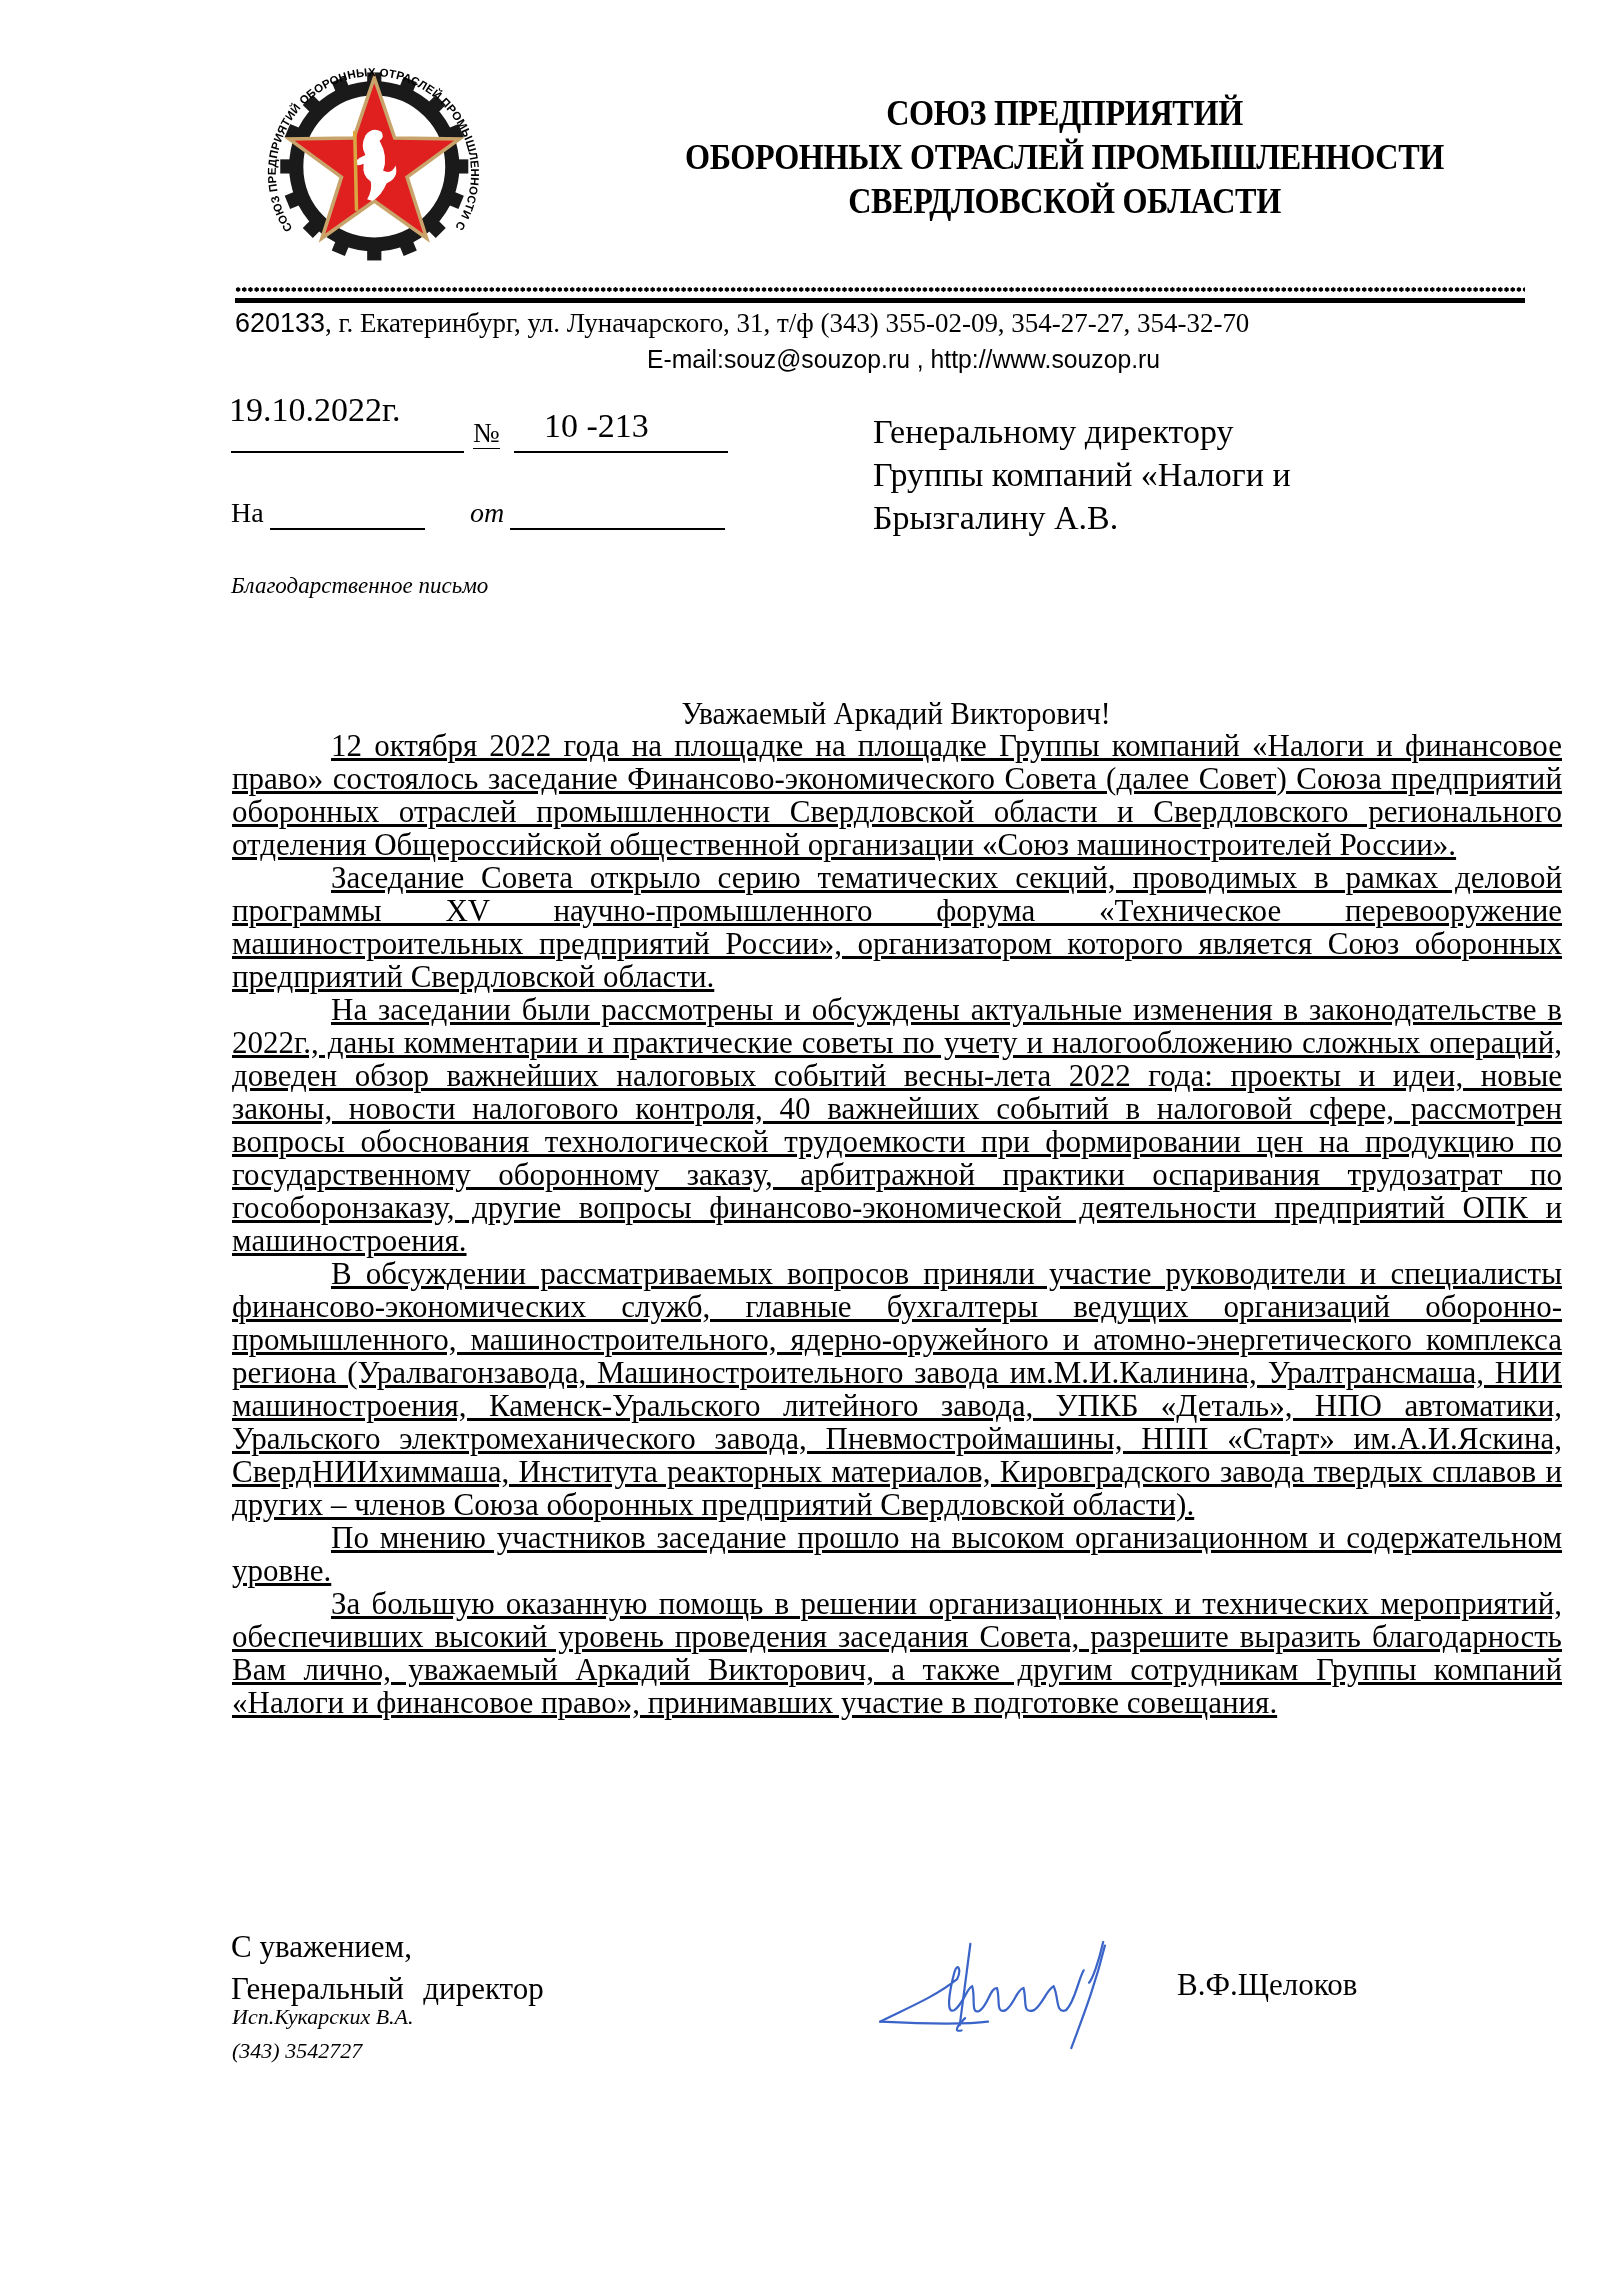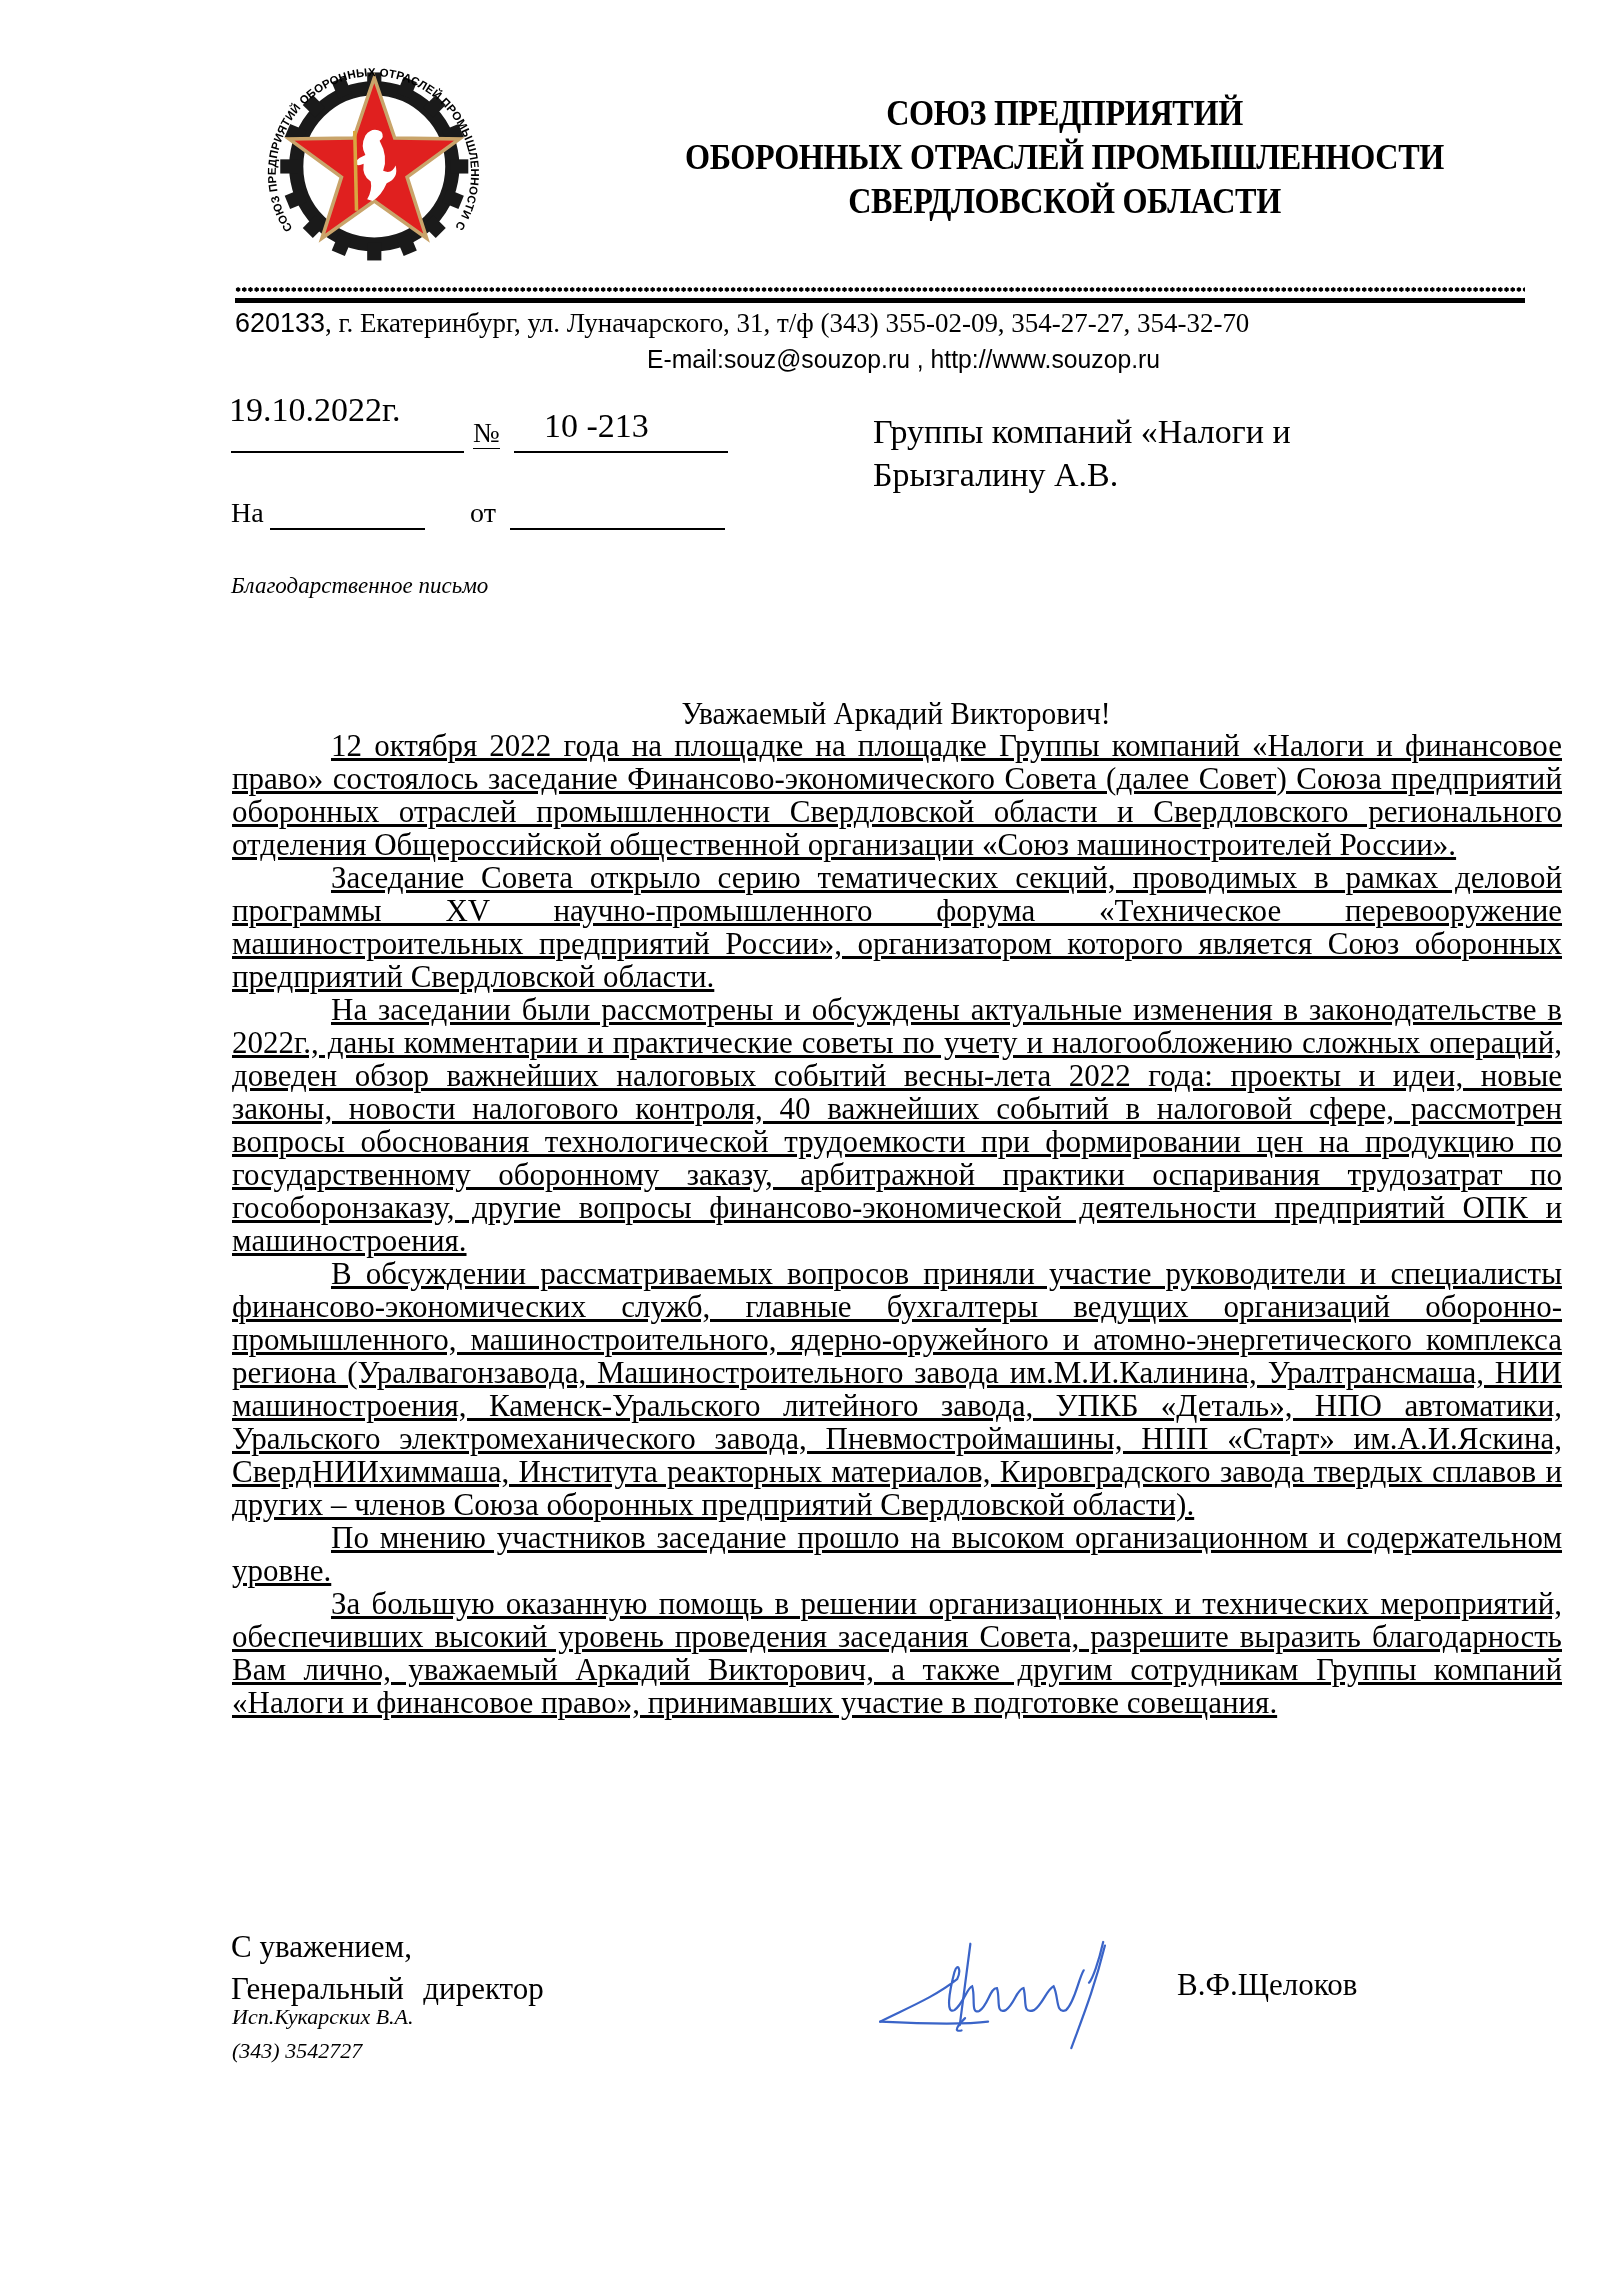--- a/index.html
+++ b/index.html
@@ -25,21 +25,21 @@
 
     
     .reg-date { left: 229px; top: 391px; font-size: 34px; }
     .reg-date-line { left: 231px; top: 451px; width: 233px; height: 1.8px; background: #000; }
     .reg-no-label { left: 473px; top: 417px; font-size: 28px; }
     .reg-no-label u { text-decoration: none; border-bottom: 1.8px solid #000; }
     .reg-no { left: 544px; top: 401px; font-size: 34px; margin-top: 6px; }
     .reg-no-line { left: 514px; top: 451px; width: 214px; height: 1.8px; background: #000; }
     .na-label { left: 231px; top: 497px; font-size: 28px; }
     .na-line { left: 270px; top: 528px; width: 155px; height: 1.8px; background: #000; }
-    .ot-label { left: 470px; top: 497px; font-size: 28px; }
+    .ot-label { left: 470px; top: 497px; font-size: 28px; font-style: italic; }
     .ot-line { left: 510px; top: 528px; width: 215px; height: 1.8px; background: #000; }
     .subject { left: 231px; top: 573px; font-size: 23px; font-style: italic; }
 
     
     .addressee { left: 873px; top: 410px; font-size: 34px; line-height: 43px; }
 
     
     .salutation { left: 231px; top: 696px; width: 1330px; text-align: center; font-size: 31px; transform: scaleX(0.95); transform-origin: center top; }
     .body-text { left: 232px; top: 729px; width: 1330px; font-size: 31px; line-height: 33px; text-align: justify; text-decoration: underline; }
     .body-text p { margin: 0; text-indent: 99px; }
@@ -111,20 +111,21 @@
 <div class="abs reg-no-label"><u>№</u></div>
 <div class="abs reg-no">10 -213</div>
 <div class="abs reg-no-line"></div>
 <div class="abs na-label">На</div>
 <div class="abs na-line"></div>
 <div class="abs ot-label">от</div>
 <div class="abs ot-line"></div>
 <div class="abs subject">Благодарственное письмо</div>
 
 <div class="abs addressee">
+  <div>Генеральному директору</div>
   <div>Группы компаний «Налоги и</div>
   <div>Брызгалину А.В.</div>
 </div>
 
 <div class="abs salutation">Уважаемый Аркадий Викторович!</div>
 <div class="abs body-text">
   <p>12 октября 2022 года на площадке на площадке Группы компаний «Налоги и финансовое право» состоялось заседание Финансово-экономического Совета (далее Совет) Союза предприятий оборонных отраслей промышленности Свердловской области и Свердловского регионального отделения Общероссийской общественной организации «Союз машиностроителей России».</p>
   <p>Заседание Совета открыло серию тематических секций, проводимых в рамках деловой программы XV научно-промышленного форума «Техническое перевооружение машиностроительных предприятий России», организатором которого является Союз оборонных предприятий Свердловской области.</p>
   <p>На заседании были рассмотрены и обсуждены актуальные изменения в законодательстве в 2022г., даны комментарии и практические советы по учету и налогообложению сложных операций, доведен обзор важнейших налоговых событий весны-лета 2022 года: проекты и идеи, новые законы, новости налогового контроля, 40 важнейших событий в налоговой сфере, рассмотрен вопросы обоснования технологической трудоемкости при формировании цен на продукцию по государственному оборонному заказу, арбитражной практики оспаривания трудозатрат по гособоронзаказу, другие вопросы финансово-экономической деятельности предприятий ОПК и машиностроения.</p>
   <p>В обсуждении рассматриваемых вопросов приняли участие руководители и специалисты финансово-экономических служб, главные бухгалтеры ведущих организаций оборонно-промышленного, машиностроительного, ядерно-оружейного и атомно-энергетического комплекса региона (Уралвагонзавода, Машиностроительного завода им.М.И.Калинина, Уралтрансмаша, НИИ машиностроения, Каменск-Уральского литейного завода, УПКБ «Деталь», НПО автоматики, Уральского электромеханического завода, Пневмостроймашины, НПП «Старт» им.А.И.Яскина, СвердНИИхиммаша, Института реакторных материалов, Кировградского завода твердых сплавов и других  – членов Союза оборонных предприятий Свердловской области).</p>

